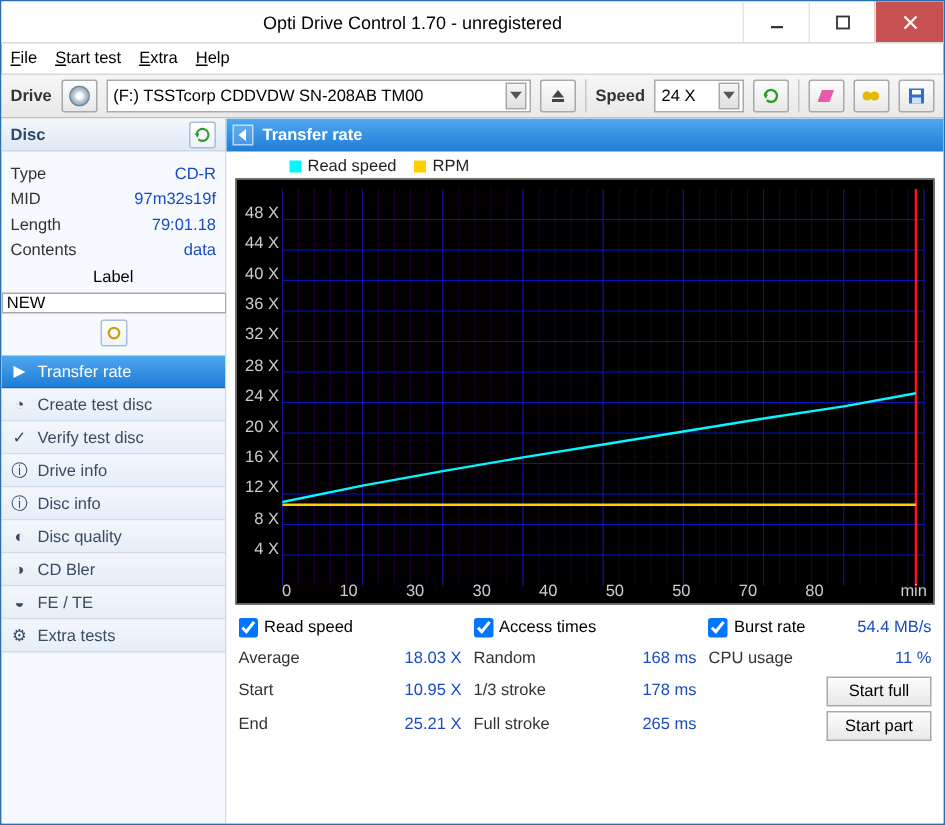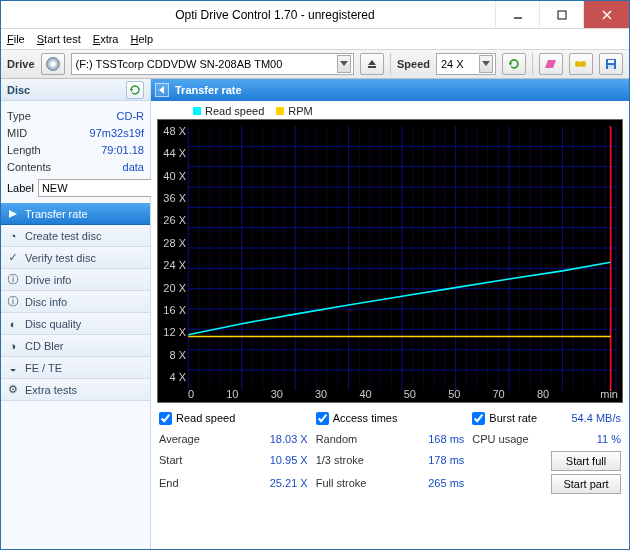--- a/index.html
+++ b/index.html
@@ -24,36 +24,36 @@
   .speed-select .dd{ position:absolute; right:2px; width:14px; height:18px; border:1px solid #a9a9a9; background:linear-gradient(#f4f4f4,#e0e0e0);display:flex;align-items:center;justify-content:center;}
   .tb-sep{width:1px;height:22px;background:#c8c8c8;}
   .body { flex: 1; display: flex; overflow:hidden;}
   .side { width: 150px; display: flex; flex-direction: column; background: #f6f9fd; border-right:1px solid #c9d8ea;}
   .panel-hdr { height: 22px; background: linear-gradient(#f2f6fb,#dfe9f5); border-bottom:1px solid #c9d8ea; display:flex; align-items:center; padding:0 6px; font-weight:bold; color:#2a4a6a; justify-content:space-between;}
   .refresh-btn { width:18px;height:18px; border:1px solid #a9c0d8; background:linear-gradient(#fff,#eef3fa); display:flex;align-items:center;justify-content:center; border-radius:2px;}
   .disc-info { padding: 4px 6px; }
   .disc-info .row { display:flex; justify-content:space-between; height:17px; align-items:flex-end;}
   .disc-info .row .k { color:#333;}
   .disc-info .row .v { color:#1a4bc4; text-align:right;}
-  .label-row { display:flex; align-items:center; gap:4px; padding:2px 6px 6px 6px;}
+  .label-row { display:flex; align-items:center; gap:4px; padding:2px 6px 6px 6px;flex-direction:column;}
   .label-row input{ flex:1; height:18px; border:1px solid #a9a9a9; padding:0 3px; font-size:11px;}
   .nav { display:flex; flex-direction:column; }
   .nav-item { height:22px; display:flex; align-items:center; gap:6px; padding:0 6px; background:linear-gradient(#f3f7fc,#e6eef8); border-bottom:1px solid #d0dcec; color:#384b60; cursor:default;}
   .nav-item.active { background:linear-gradient(#4fa7f0,#1f7dd6); color:#fff; border-bottom:1px solid #1568b8;}
   .nav-item .ico{ width:12px;height:12px; display:flex;align-items:center;justify-content:center;}
   .main { flex:1; display:flex; flex-direction:column; background:#fff;}
   .main-hdr { height:22px; background: linear-gradient(#4fa7f0,#1f7dd6); color:#fff; display:flex; align-items:center; gap:6px; padding:0 4px; font-weight:bold;}
   .main-hdr .arrow{ width:14px; height:14px; border:1px solid rgba(255,255,255,0.6); background:rgba(255,255,255,0.15); display:flex;align-items:center;justify-content:center;}
   .chart-wrap { padding:4px 6px 2px 6px; }
   .legend { display:flex; gap:12px; padding-left:36px; margin-bottom:2px;}
   .legend .item { display:flex; align-items:center; gap:4px; color:#222;}
   .legend .sw{ width:8px;height:8px; }
   .chart { position:relative; background:#000; border:1px solid #666; height:284px; margin-left:0;}
   .chart svg{ position:absolute; inset:0;}
-  .ylabels{ position:absolute; left:2px; top:0; bottom:14px; width:26px; display:flex; flex-direction:column; justify-content:space-between; color:#ccc; font-size:10px; text-align:right; padding:5px 0;}
+  .ylabels{ position:absolute; left:2px; top:0; bottom:14px; width:26px; display:flex; flex-direction:column; justify-content:space-between; color:#ccc; font-size:10px; text-align:right; padding:16px 0;}
   .xlabels{ position:absolute; left:30px; right:4px; bottom:0; height:14px; display:flex; justify-content:space-between; color:#ccc; font-size:10px;}
   .xlabels span:last-child{color:#ccc;margin-left:19px;}
   .results { padding:4px 8px 0 8px; display:grid; grid-template-columns: 1fr 1fr 1fr; column-gap:8px; row-gap:3px;}
   .results .cell{ display:flex; justify-content:space-between; align-items:center; height:18px;}
   .results .cell .k{ color:#333;}
   .results .cell .v{ color:#1a4bc4;padding-left:16px;}
   .results .chk{ display:flex; align-items:center; gap:4px;}
   .results .chk input{width:13px;height:13px;}
   .results .btn{ height:20px; width:70px; border:1px solid #a9a9a9; background:linear-gradient(#fdfdfd,#e8e8e8); display:flex;align-items:center;justify-content:center; justify-self:end;}
   .footer { border-top:1px solid #c9d8ea;}
@@ -326,21 +326,21 @@
               <line x1="30" y1="26.153846153846132" x2="454" y2="26.153846153846132" stroke="#0018d8" stroke-width="0.6"></line>
               <line x1="448.70000000000005" y1="6" x2="448.70000000000005" y2="268" stroke="#ff1020" stroke-width="1.6"></line>
               <polyline points="30,212.82884615384614 83,201.99615384615385 136,192.42307692307693 189,183.35384615384615 242,174.78846153846155 295,166.22307692307692 348,157.65769230769232 401,149.59615384615384 448.70000000000005,140.9803846153846" fill="none" stroke="#00f8ff" stroke-width="1.6"></polyline>
               <polyline points="30,214.59230769230768 83,214.59230769230768 136,214.59230769230768 189,214.59230769230768 242,214.59230769230768 295,214.59230769230768 348,214.59230769230768 401,214.59230769230768 448.70000000000005,214.59230769230768" fill="none" stroke="#ffd000" stroke-width="1.6"></polyline>
             </svg>
           <div class="ylabels" id="ylabels">
               <div>48 X</div>
               <div>44 X</div>
               <div>40 X</div>
               <div>36 X</div>
-              <div>26 X</div>
+              <div>32 X</div>
               <div>28 X</div>
               <div>24 X</div>
               <div>20 X</div>
               <div>16 X</div>
               <div>12 X</div>
               <div>8 X</div>
               <div>4 X</div>
             </div>
           <div class="xlabels" id="xlabels">
               <span>0</span>

